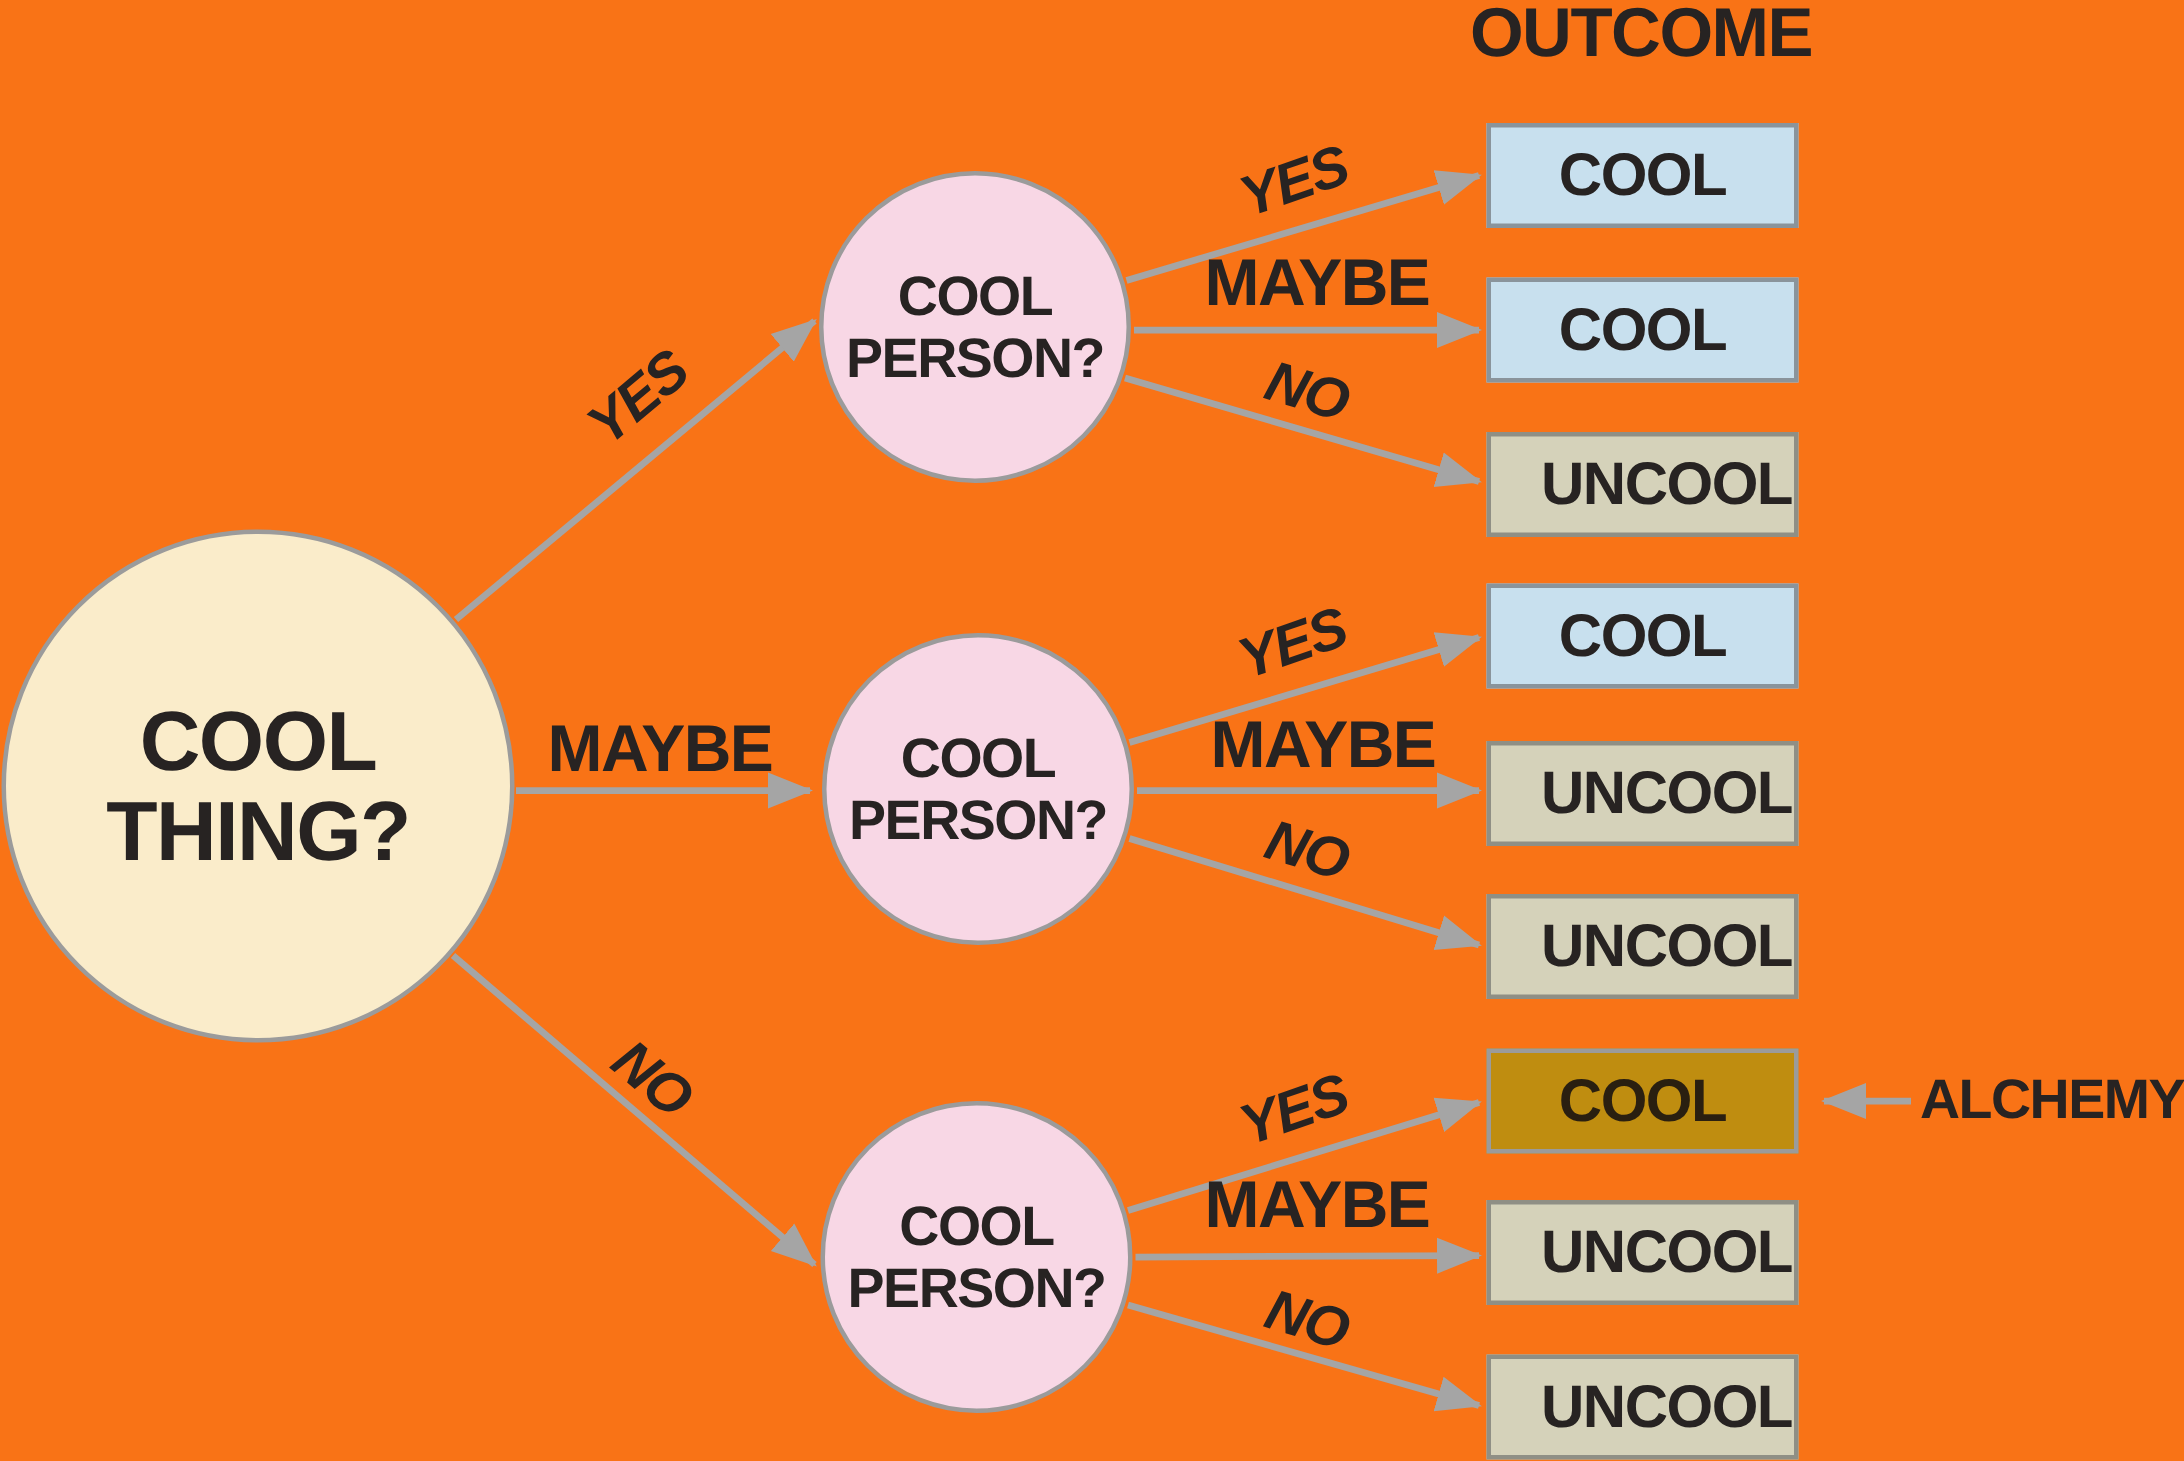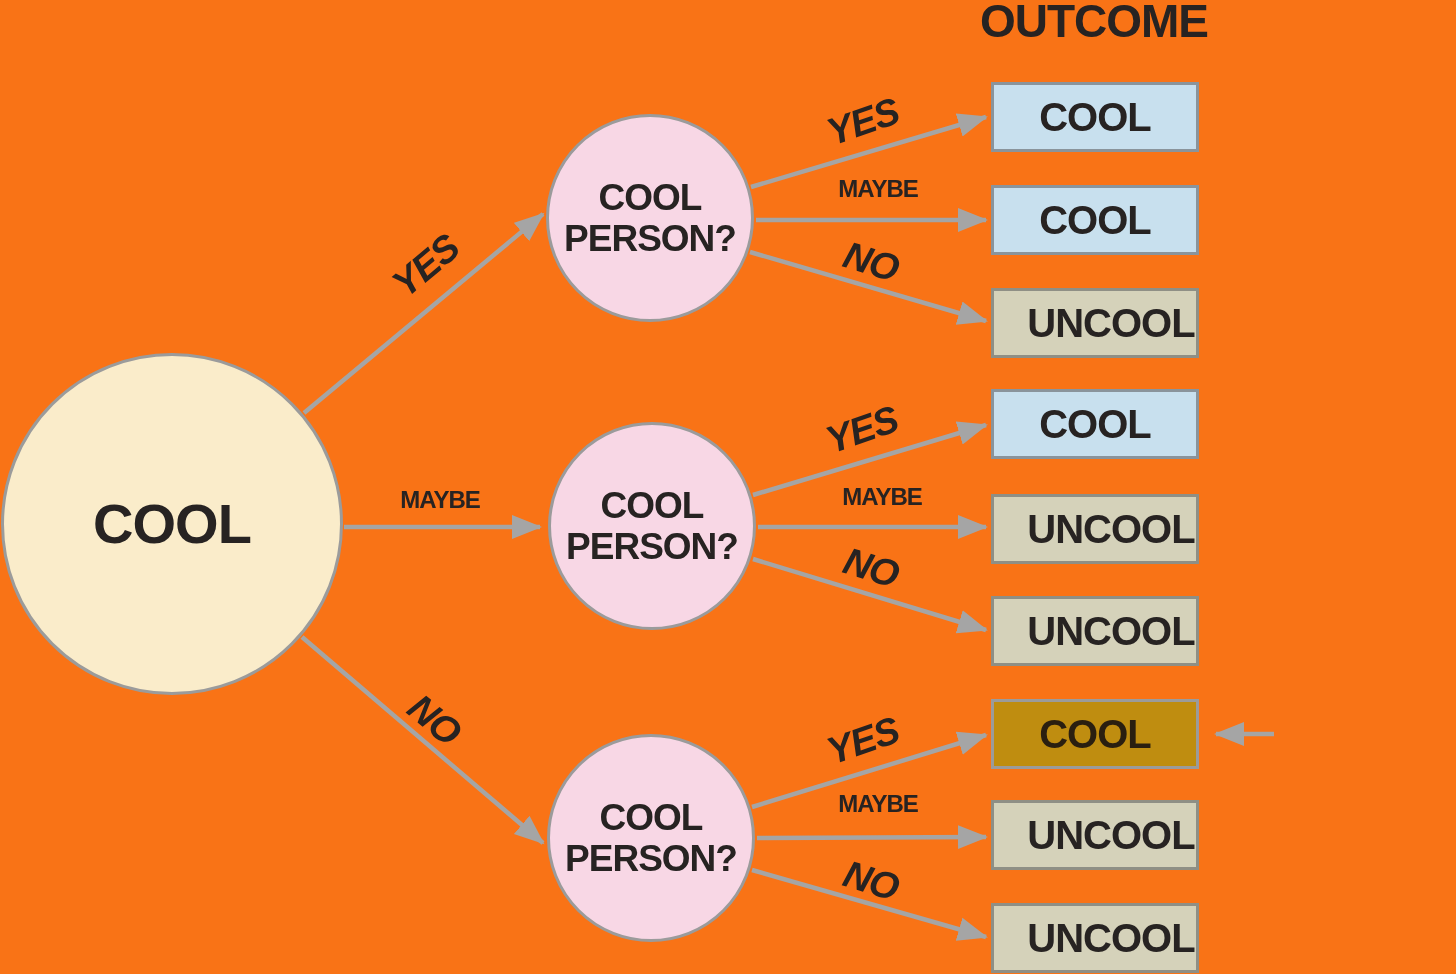--- a/index.html
+++ b/index.html
@@ -22,21 +22,21 @@
   .box{
     position:absolute;left:991px;width:208px;height:70px;box-sizing:border-box;
     border:3px solid #90938f;display:flex;align-items:center;justify-content:center;
     font-weight:bold;font-size:40px;letter-spacing:-1px;
   }
   .box.cool{background:var(--cool-fill,#c8e0ee);border-color:#8a949b;}
   .box.uncool{background:var(--uncool-fill,#d5d2ba);border-color:#8f8f85;padding-left:32px;}
   .box.alchemy{background:var(--alchemy-fill,#bf8d10);border-color:#9b9b9b;color:#2a1f10;}
 
   .blabel{
-    position:absolute;font-weight:bold;font-size:24px;letter-spacing:-1px;white-space:nowrap;
+    position:absolute;font-weight:bold;font-size:44px;letter-spacing:-1px;white-space:nowrap;
   }
   .blabel.slant{font-style:italic;font-size:38px;}
 
   .header{
     position:absolute;left:979px;top:-6px;width:230px;text-align:center;
     font-weight:bold;font-size:46px;letter-spacing:-1px;
   }
   .alchemy-label{
     position:absolute;left:1280px;top:712px;font-weight:bold;font-size:37px;letter-spacing:-1px;white-space:nowrap;
   }
@@ -69,20 +69,21 @@
     <line x1="757" y1="838" x2="986" y2="837" marker-end="url(#ah)"></line>
     <line x1="752" y1="870" x2="986" y2="937" marker-end="url(#ah)"></line>
 
     <line x1="1274" y1="734" x2="1216" y2="734" marker-end="url(#ah)"></line>
   </svg>
 
   <div class="header">OUTCOME</div>
 
   <div class="circle root" style="left:1px;top:353px;width:342px;height:342px;">
     <span>COOL</span>
+    <span>THING?</span>
   </div>
 
   <div class="circle decision" style="left:546px;top:114px;width:208px;height:208px;">
     <span>COOL</span>
     <span>PERSON?</span>
   </div>
   <div class="circle decision" style="left:548px;top:422px;width:208px;height:208px;">
     <span>COOL</span>
     <span>PERSON?</span>
   </div>
@@ -130,14 +131,15 @@
   <div class="box alchemy" style="top:699px;">
     <span>COOL</span>
     </div>
   <div class="box uncool" style="top:800px;">
     <span>UNCOOL</span>
     </div>
   <div class="box uncool" style="top:903px;">
     <span>UNCOOL</span>
     </div>
 
+  <div class="alchemy-label">ALCHEMY</div>
 
 </div>
 
 </body></html>

